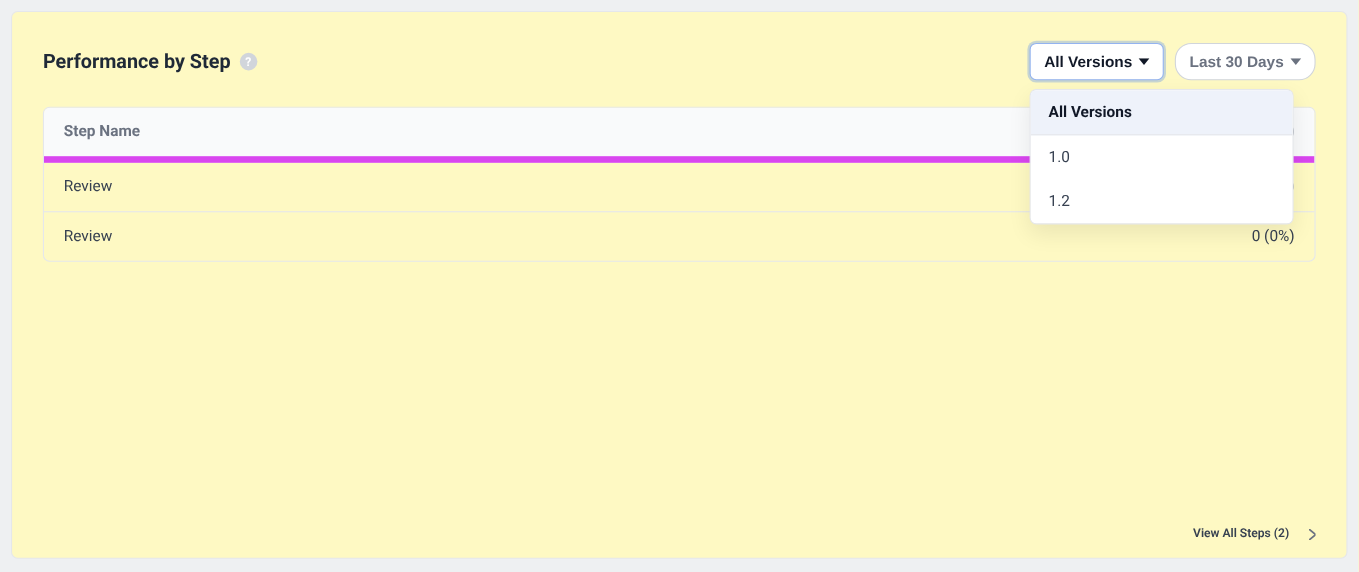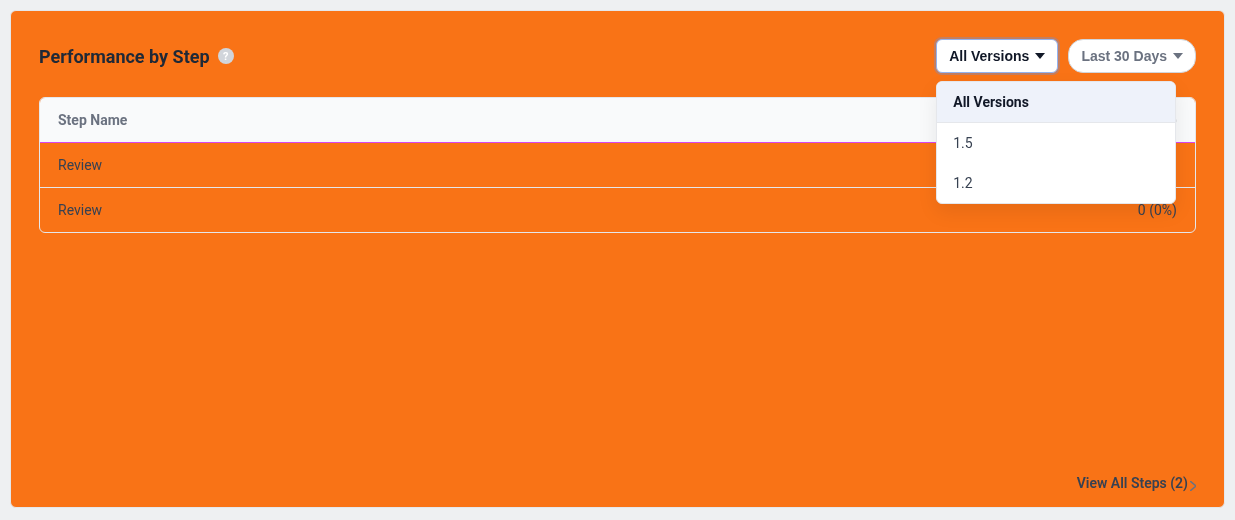--- a/index.html
+++ b/index.html
@@ -4,21 +4,21 @@
   <style>
     * { box-sizing: border-box; margin: 0; padding: 0; }
     body {
       font-family: -apple-system, BlinkMacSystemFont, "Segoe UI", Roboto, Helvetica, Arial, sans-serif;
       background: #eef0f2;
       padding: 10px;
       width: 1235px;
       height: 520px;
     }
     .card {
-      background: #f97316;
+      background: #fef9c3;
       border: 1px solid #e5e7eb;
       border-radius: 6px;
       padding: 28px 28px 20px 28px;
       height: 498px;
       position: relative;
       display: flex;
       flex-direction: column;
     }
     .header-row {
       display: flex;
@@ -102,21 +102,21 @@
       border-bottom: 1px solid #e5e7eb;
     }
     .table {
       border: 1px solid #e5e7eb;
       border-radius: 6px;
       overflow: hidden;
     }
     .thead {
       display: flex;
       background: #f9fafb;
-      border-bottom: 1px solid #d946ef;
+      border-bottom: 6px solid #d946ef;
     }
     .th {
       padding: 14px 18px;
       font-size: 14px;
       font-weight: 700;
       color: #6b7280;
     }
     .col-name { flex: 1; }
     .col-sla { width: 250px; text-align: right; }
     .tbody .trow {
@@ -129,22 +129,22 @@
       padding: 14px 18px;
       font-size: 14px;
       color: #374151;
     }
     .footer-link {
       position: absolute;
       bottom: 16px;
       right: 28px;
       display: flex;
       align-items: flex-end;
-      gap: 2px;
-      font-size: 14px;
+      gap: 18px;
+      font-size: 11px;
       font-weight: 600;
       color: #374151;
       cursor: pointer;
     }
     .chev-right svg { display: block; }
   </style>
 </head>
 <body>
 
 <div class="card">
@@ -160,21 +160,21 @@
         <button class="dd-button active">
           <span>All Versions</span>
           <span class="dd-caret">
             <svg width="10" height="6" viewBox="0 0 10 6">
                 <path d="M0 0 L5 6 L10 0 Z" fill="#111827"></path>
               </svg>
           </span>
         </button>
         <div class="dropdown-menu">
           <div class="dropdown-item selected">All Versions</div>
-          <div class="dropdown-item">1.5</div>
+          <div class="dropdown-item">1.0</div>
           <div class="dropdown-item">1.2</div>
         </div>
       </div>
 
       <button class="dd-button dd-date">
         <span>Last 30 Days</span>
         <span class="dd-caret">
           <svg width="10" height="6" viewBox="0 0 10 6">
               <path d="M0 0 L5 6 L10 0 Z" fill="#6b7280"></path>
             </svg>

